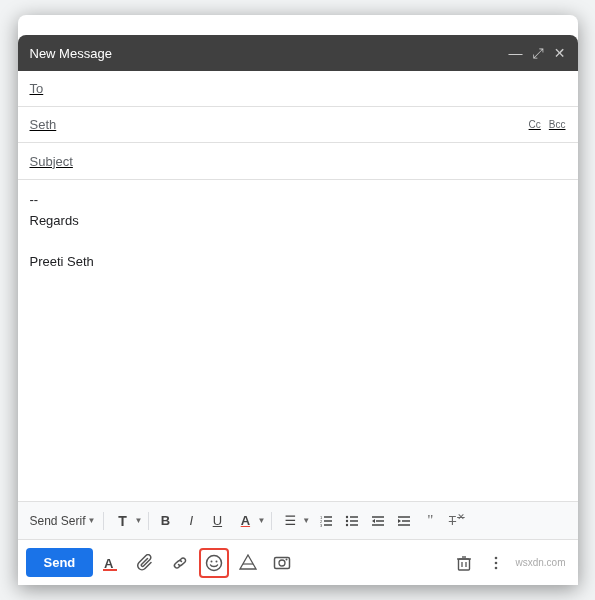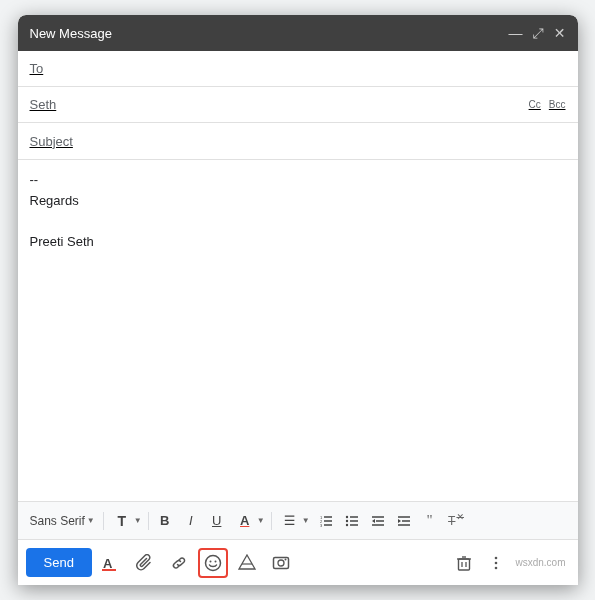--- a/index.html
+++ b/index.html
@@ -25,20 +25,21 @@
     }
     .title-bar {
       background: #404040;
       color: #fff;
       padding: 8px 12px;
       display: flex;
       align-items: center;
       justify-content: space-between;
       border-radius: 8px 8px 0 0;
       min-height: 36px;
+      margin-top: 20px;
     }
     .title-bar-title {
       font-size: 13px;
       font-weight: 500;
       color: #fff;
     }
     .title-bar-controls {
       display: flex;
       gap: 10px;
       align-items: center;
@@ -170,21 +171,21 @@
       background: #fff;
       min-height: 46px;
     }
     .send-btn {
       background: #1a73e8;
       color: #fff;
       border: none;
       border-radius: 4px;
       padding: 7px 18px;
       font-size: 13px;
-      font-weight: 400;
+      font-weight: 700;
       cursor: pointer;
       font-family: Arial, sans-serif;
     }
     .bottom-icon {
       width: 30px;
       height: 30px;
       display: flex;
       align-items: center;
       justify-content: center;
       border-radius: 50%;
@@ -248,21 +249,21 @@
   <div class="body-area">
     <div class="body-content">--
 Regards
 
 Preeti Seth</div>
   </div>
 
   <div class="formatting-toolbar">
 
     <div class="fmt-font-select">
-      <span>Sans Serif</span>
+      <span>Send Serif</span>
       <span class="fmt-arrow">▼</span>
     </div>
 
     <div class="fmt-sep"></div>
 
     <div class="fmt-btn-with-arrow">
       <span class="fmt-btn" style="font-weight:bold;font-size:14px;">T</span>
       <span class="fmt-arrow">▼</span>
     </div>
 

